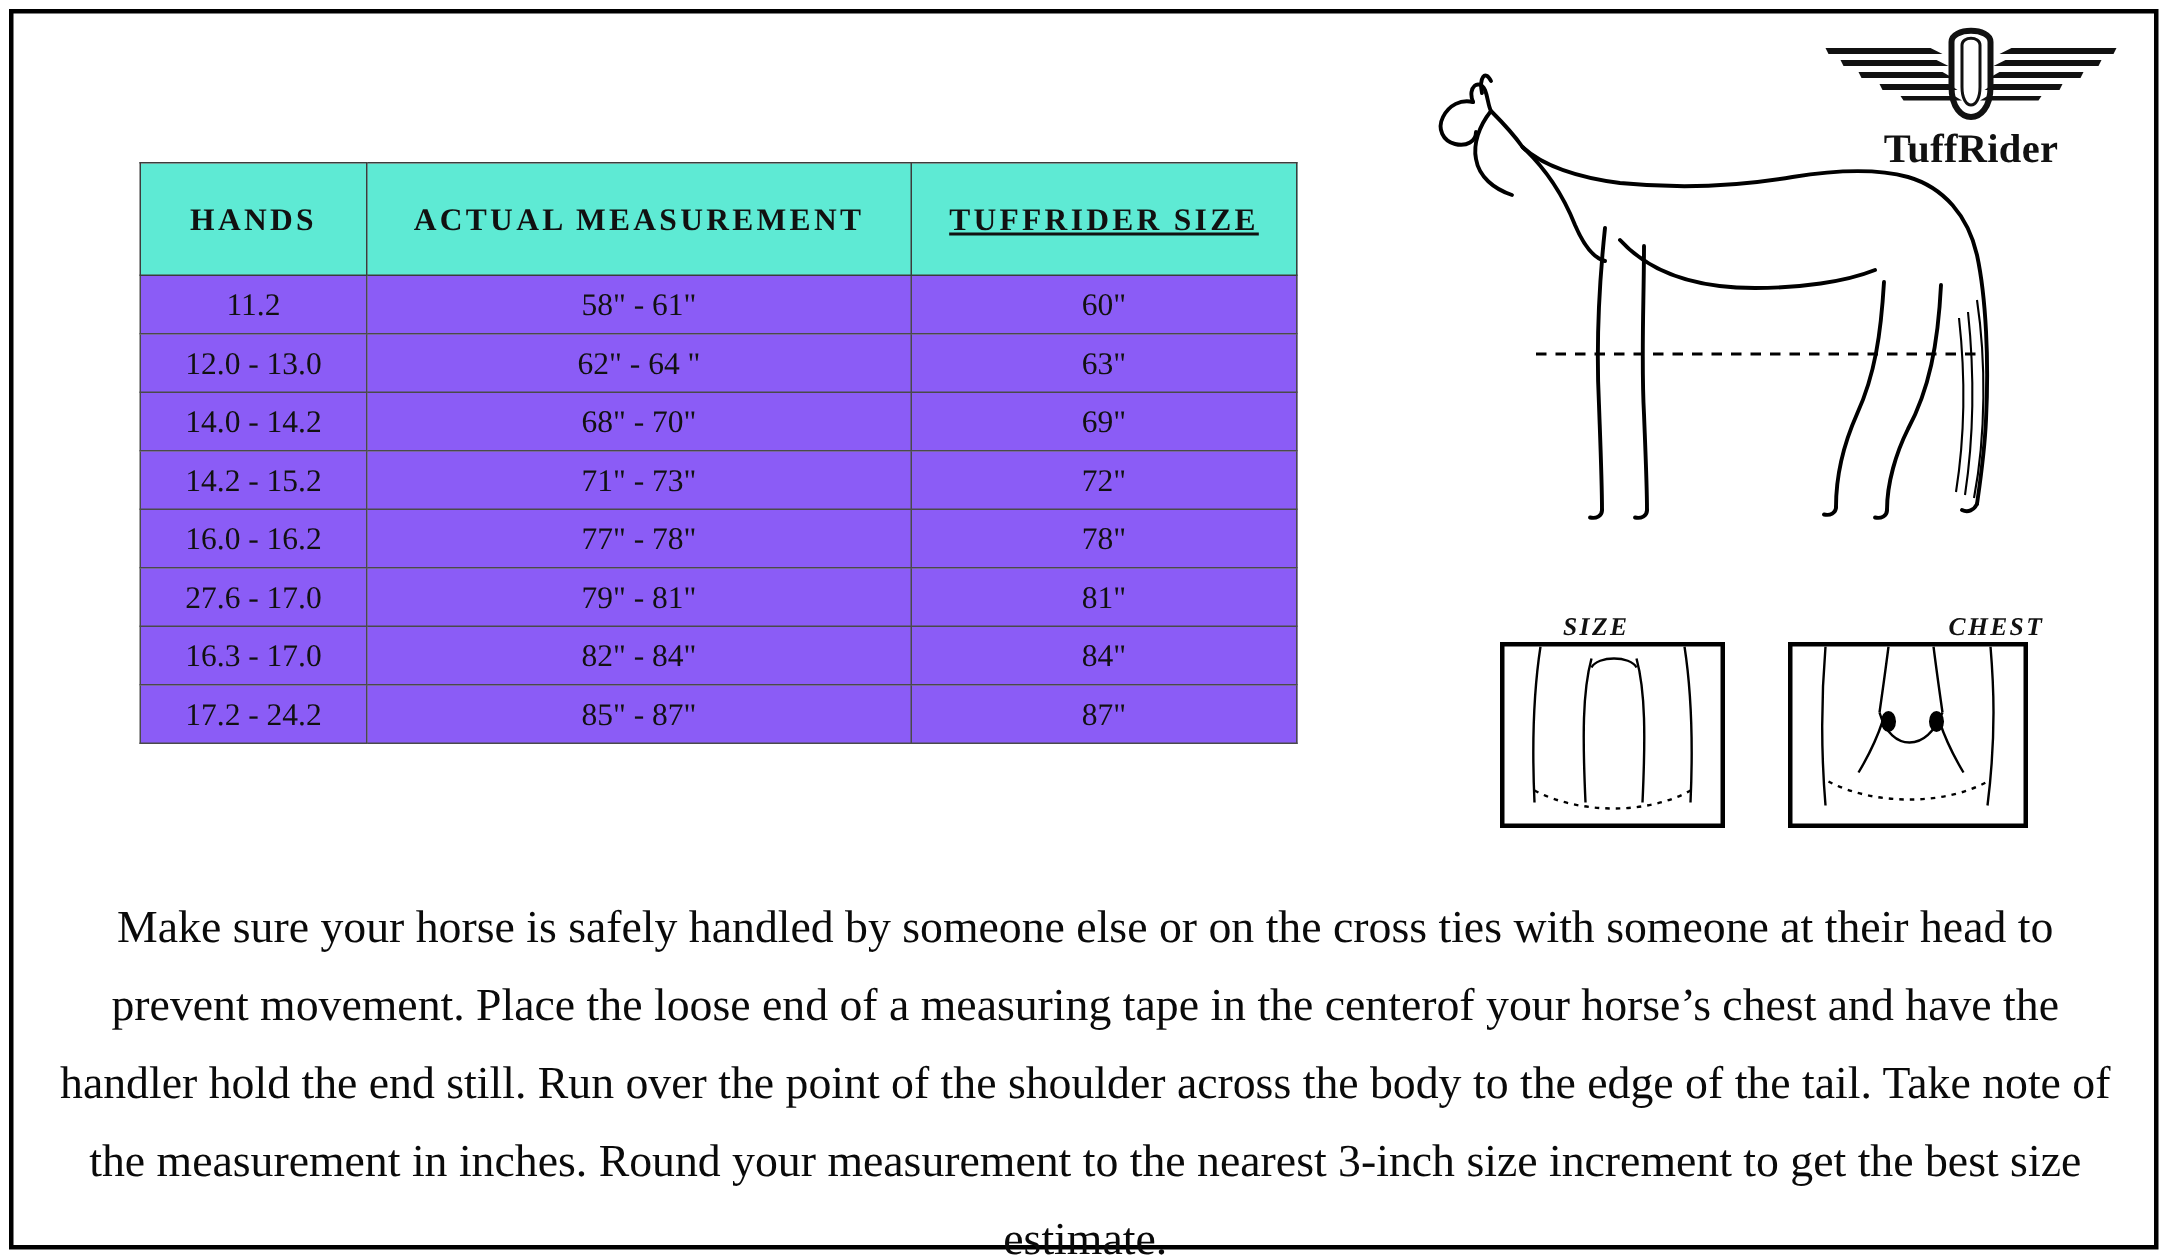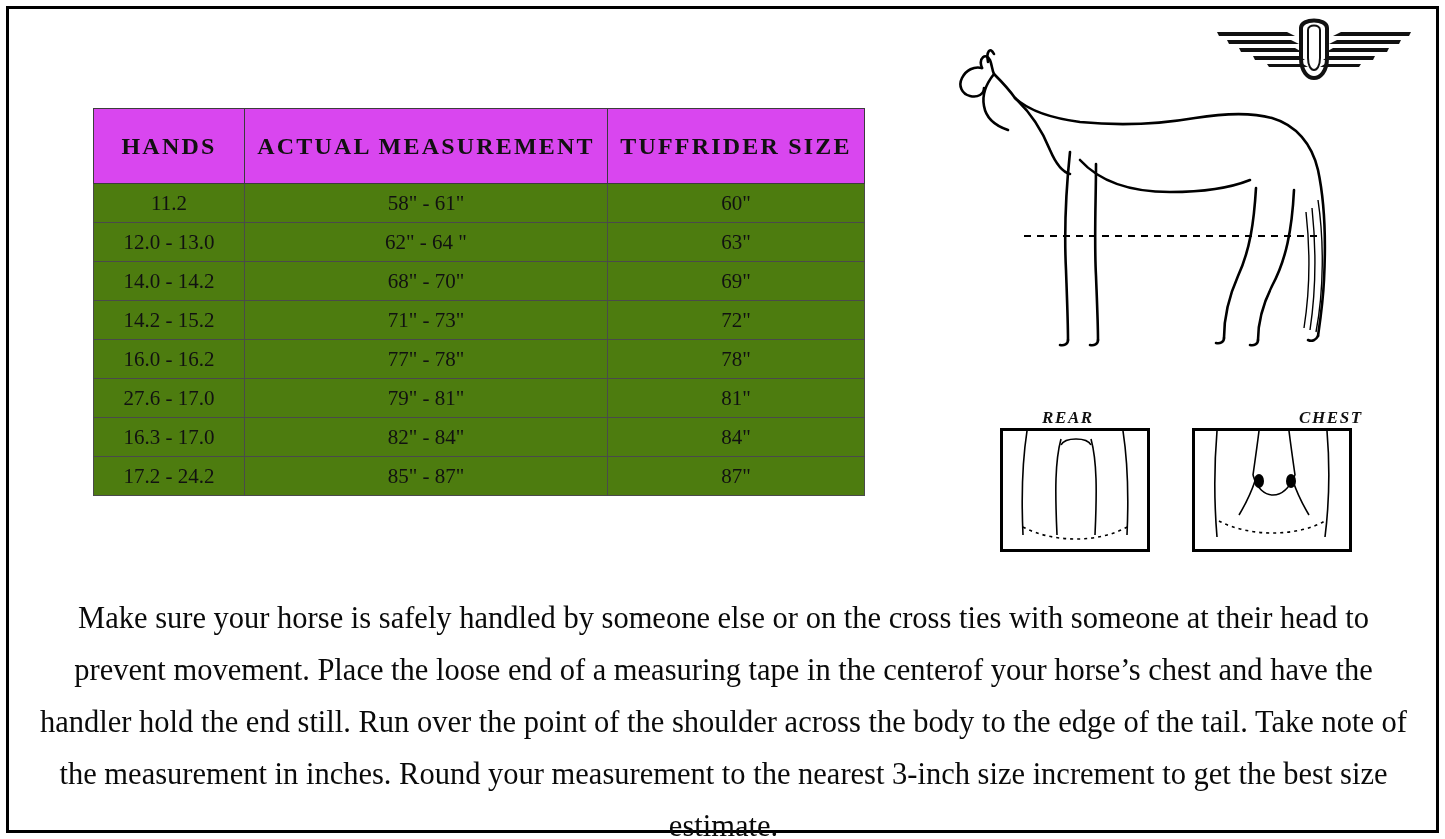--- a/index.html
+++ b/index.html
@@ -57,37 +57,37 @@
     width: 762px;
     border-collapse: collapse;
     table-layout: fixed;
   }
   .size-table th, .size-table td {
     border: 1px solid #4a4a4a;
     text-align: center;
     color: #111;
   }
   .size-table thead th {
-    background: #d946ef;
+    background: #5eead4;
     height: 72px;
     font-family: "Liberation Serif", serif;
     font-weight: bold;
-    font-size: 24px;
+    font-size: 21px;
     letter-spacing: 2.2px;
     border: 1px solid #3c3c3c;
   }
   .size-table tbody td {
     height: 36px;
     font-size: 21px;
     font-weight: normal;
-    background: #4d7c0f;
+    background: #8b5cf6;
   }
   .col-hands   { width: 148px; }
   .col-actual  { width: 360px; }
-  .col-size    { width: 254px; }
+  .col-size    { width: 254px; text-decoration: underline; }
 
   
   .horse-wrap {
     position: absolute;
     left: 920px;
     top: 40px;
     width: 470px;
     height: 350px;
   }
   .panel-label {
@@ -158,20 +158,21 @@
           <path d="M192 26 L128 26 L120 30 L190 30 Z"></path>
           <path d="M180 34 L124 34 L117 38 L178 38 Z"></path>
           <path d="M166 42 L120 42 L114 46 L164 46 Z"></path>
           <path d="M152 50 L116 50 L111 53 L150 53 Z"></path>
         </g>
 
         <path d="M92 14 C92 4, 118 4, 118 14 L118 44 C118 58, 111 64, 105 64 C99 64, 92 58, 92 44 Z" fill="none" stroke="#111" stroke-width="4"></path>
         <path d="M99 16 C99 10, 111 10, 111 16 L111 44 C111 52, 108 56, 105 56 C102 56, 99 52, 99 44 Z" fill="#fff" stroke="#111" stroke-width="2"></path>
       </svg>
     </div>
+    <div class="brand-name">TuffRider</div>
   </div>
 
   <table class="size-table">
     <thead>
       <tr>
         <th class="col-hands">HANDS</th>
         <th class="col-actual">ACTUAL MEASUREMENT</th>
         <th class="col-size">TUFFRIDER SIZE</th>
       </tr>
     </thead>
@@ -261,21 +262,21 @@
       <g stroke="#000" stroke-width="1.4" fill="none">
         <path d="M398 160 C404 200, 404 250, 396 292"></path>
         <path d="M392 168 C396 206, 396 250, 390 290"></path>
         <path d="M386 172 C390 208, 390 250, 384 288"></path>
       </g>
 
       <line x1="104" y1="196" x2="400" y2="196" stroke="#000" stroke-width="2" stroke-dasharray="7 6"></line>
     </svg>
   </div>
 
-  <div class="panel-label label-rear">REAR</div>
+  <div class="panel-label label-rear">SIZE</div>
   <div class="panel-label label-chest">CHEST</div>
 
   <div class="box-rear">
     <svg width="144" height="118" viewBox="0 0 144 118">
       <g fill="none" stroke="#000" stroke-width="1.6">
         <path d="M24 0 C20 26, 18 60, 20 104"></path>
         <path d="M120 0 C124 26, 126 60, 124 104"></path>
         <path d="M58 8 C52 30, 52 60, 54 104"></path>
         <path d="M88 8 C94 30, 94 60, 92 104"></path>
         <path d="M58 14 C62 6, 84 6, 88 14"></path>

